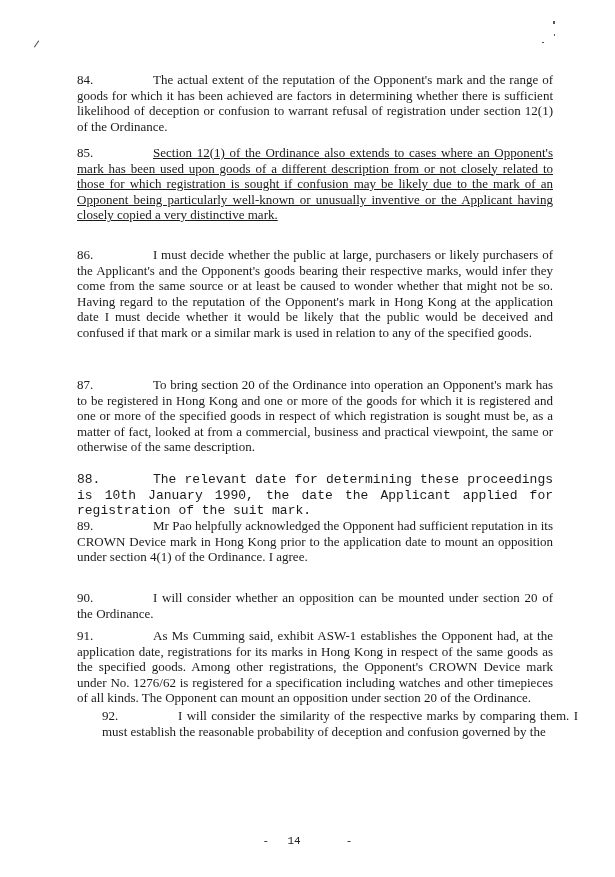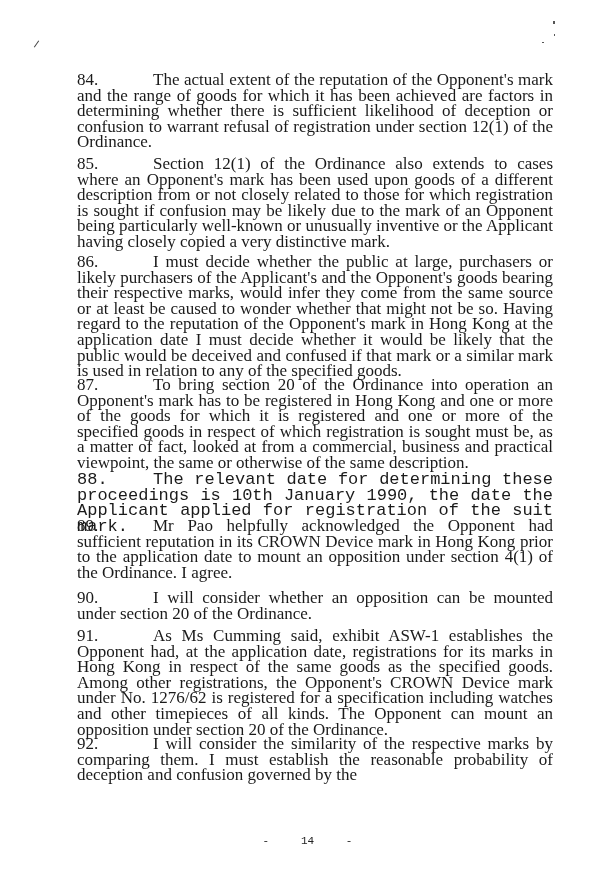--- a/index.html
+++ b/index.html
@@ -15,21 +15,21 @@
       font-family: "Liberation Serif", "DejaVu Serif", serif;
       color: #1a1a1a;
     }
     .page {
       position: absolute;
       left: 77px;
       top: 72px;
       width: 476px;
     }
     .para {
-      font-size: 17px;
+      font-size: 13px;
       line-height: 15.6px;
       text-align: justify;
       margin: 0;
       position: absolute;
       left: 0;
       width: 476px;
     }
     .para .num {
       display: inline-block;
       width: 76px;
@@ -40,21 +40,21 @@
       top: 835px;
       left: 0;
       width: 615px;
       text-align: center;
       font-family: "Liberation Mono", "DejaVu Sans Mono", monospace;
       font-size: 11px;
       color: #222;
     }
     .footer span { display: inline-block; }
     .footer .dash { width: 30px; text-align: center; }
-    .footer .pg { width: 40px; text-align: center; font-family: Liberation Mono, monospace; }
+    .footer .pg { width: 40px; text-align: left; font-family: Liberation Mono, monospace; }
     .artifact {
       position: absolute;
       background: #555;
     }
     .scan-mark {
       position: absolute;
       width: 1px;
       height: 8px;
       background: #444;
       transform: rotate(35deg);
@@ -67,25 +67,25 @@
 <div class="artifact" style="left:553px; top:21px; width:2px; height:3px;"></div>
 <div class="artifact" style="left:554px; top:34px; width:1px; height:2px;"></div>
 <div class="artifact" style="left:542px; top:42px; width:2px; height:1px;"></div>
 
 <div class="page">
 
   <p class="para" style="top:0px;">
     <span class="num">84.</span><span>The actual extent of the reputation of the Opponent's mark and the range of goods for which it has been achieved are factors in determining whether there is sufficient likelihood of deception or confusion to warrant refusal of registration under section 12(1) of the Ordinance.</span>
   </p>
 
-  <p class="para" style="top:84px;">
+  <p class="para" style="top:73px;text-decoration:underline;">
     <span class="num">85.</span><span>Section 12(1) of the Ordinance also extends to cases where an Opponent's mark has been used upon goods of a different description from or not closely related to those for which registration is sought if confusion may be likely due to the mark of an Opponent being particularly well-known or unusually inventive or the Applicant having closely copied a very distinctive mark.</span>
   </p>
 
-  <p class="para" style="top:182px;">
+  <p class="para" style="top:175px;">
     <span class="num">86.</span><span>I must decide whether the public at large, purchasers or likely purchasers of the Applicant's and the Opponent's goods bearing their respective marks, would infer they come from the same source or at least be caused to wonder whether that might not be so.  Having regard to the reputation of the Opponent's mark in Hong Kong at the application date I must decide whether it would be likely that the public would be deceived and confused if that mark or a similar mark is used in relation to any of the specified goods.</span>
   </p>
 
   <p class="para" style="top:305px;">
     <span class="num">87.</span><span>To bring section 20 of the Ordinance into operation an Opponent's mark has to be registered in Hong Kong and one or more of the goods for which it is registered and one or more of the specified goods in respect of which registration is sought must be, as a matter of fact, looked at from a commercial, business and practical viewpoint, the same or otherwise of the same description.</span>
   </p>
 
   <p class="para" style="top:400px;font-family:Liberation Mono, monospace;">
     <span class="num">88.</span><span>The relevant date for determining these proceedings is 10th January 1990, the date the Applicant applied for registration of the suit mark.</span>
   </p>
@@ -95,21 +95,21 @@
   </p>
 
   <p class="para" style="top:518px;">
     <span class="num">90.</span><span>I will consider whether an opposition can be mounted under section 20 of the Ordinance.</span>
   </p>
 
   <p class="para" style="top:556px;">
     <span class="num">91.</span><span>As Ms Cumming said, exhibit ASW-1 establishes the Opponent had, at the application date, registrations for its marks in Hong Kong in respect of the same goods as the specified goods.  Among other registrations, the Opponent's </span><strong>CROWN Device</strong><span> mark under No. 1276/62 is registered for a specification including watches and other timepieces of all kinds.  The Opponent can mount an opposition under section 20 of the Ordinance.</span>
   </p>
 
-  <p class="para" style="top:664px;">
+  <p class="para" style="top:636px;margin-left:25px;">
     <span class="num">92.</span><span>I will consider the similarity of the respective marks by comparing them. I must establish the reasonable probability of deception and confusion governed by the</span>
   </p>
 
 </div>
 
 <div class="footer">
   <span class="dash">-</span>
   <span class="pg">14</span>
   <span class="dash">-</span>
 </div>

